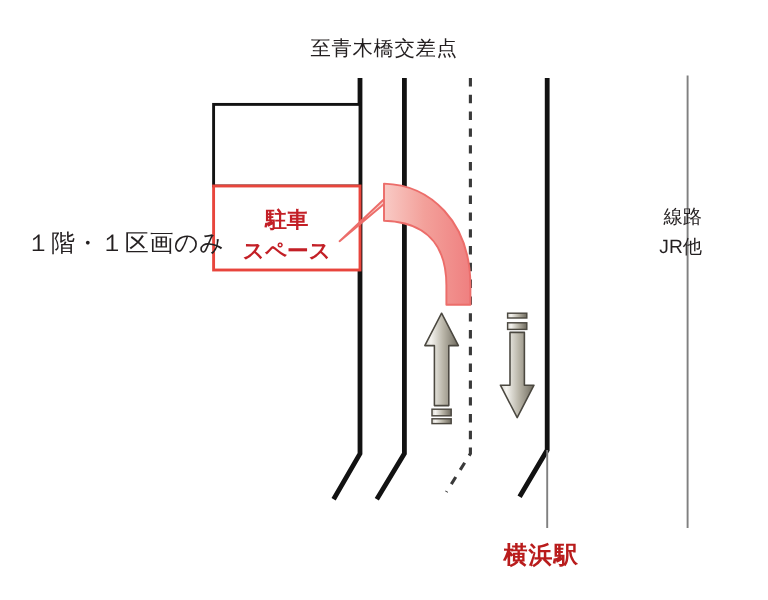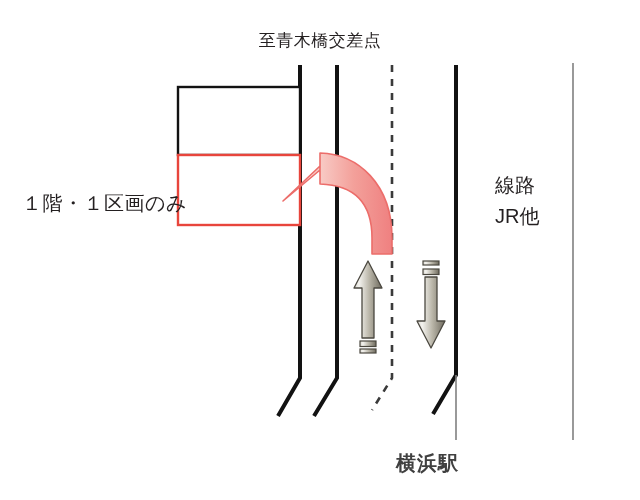--- a/index.html
+++ b/index.html
@@ -56,31 +56,32 @@
   #label-floor-note {
     left: 22px; top: 190px;
     width: 156px;
     text-align: left;
     font-size: 20px;
     letter-spacing: 0.5px;
   }
   #label-railway {
     left: 495px; top: 170px;
     width: 90px;
-    text-align: left;
-    font-size: 20px;
+    text-align: right;
+    font-size: 16px;
     line-height: 1.55;
   }
   #label-station {
     left: 396px; top: 450px;
     width: 110px;
+    text-align: center;
     font-size: 20px;
     font-weight: bold;
     letter-spacing: 1px;
-    color: #404040;
+    color: #b91c1c;
   }
 </style>
 </head>
 <body>
 
 <div id="map-root">
 
   <svg id="map-svg" viewBox="0 0 640 500">
     <defs>
       <linearGradient id="gradRedArrow" x1="0" y1="0" x2="1" y2="0">
@@ -167,20 +168,22 @@
     <g>
       <path d="M431,348 L417,321 L425,321 L425,277 L437,277 L437,321 L445,321 Z" fill="url(#gradDownArrow)" stroke="#4b4840" stroke-width="1.3" stroke-linejoin="round"></path>
       <rect x="423" y="269" width="16" height="5.5" fill="url(#gradDownArrow)" stroke="#4b4840" stroke-width="1.2"></rect>
       <rect x="423" y="261" width="16" height="4" fill="url(#gradDownArrow)" stroke="#4b4840" stroke-width="1.2"></rect>
     </g>
   </svg>
 
   <div class="map-label" id="label-intersection">至青木橋交差点</div>
 
 
+  <div class="map-label" id="label-parking-space">駐車
+スペース</div>
 
   <div class="map-label" id="label-floor-note">１階・１区画のみ</div>
 
   <div class="map-label" id="label-railway">線路
 JR他</div>
 
   <div class="map-label" id="label-station">横浜駅</div>
 
 </div>
 

